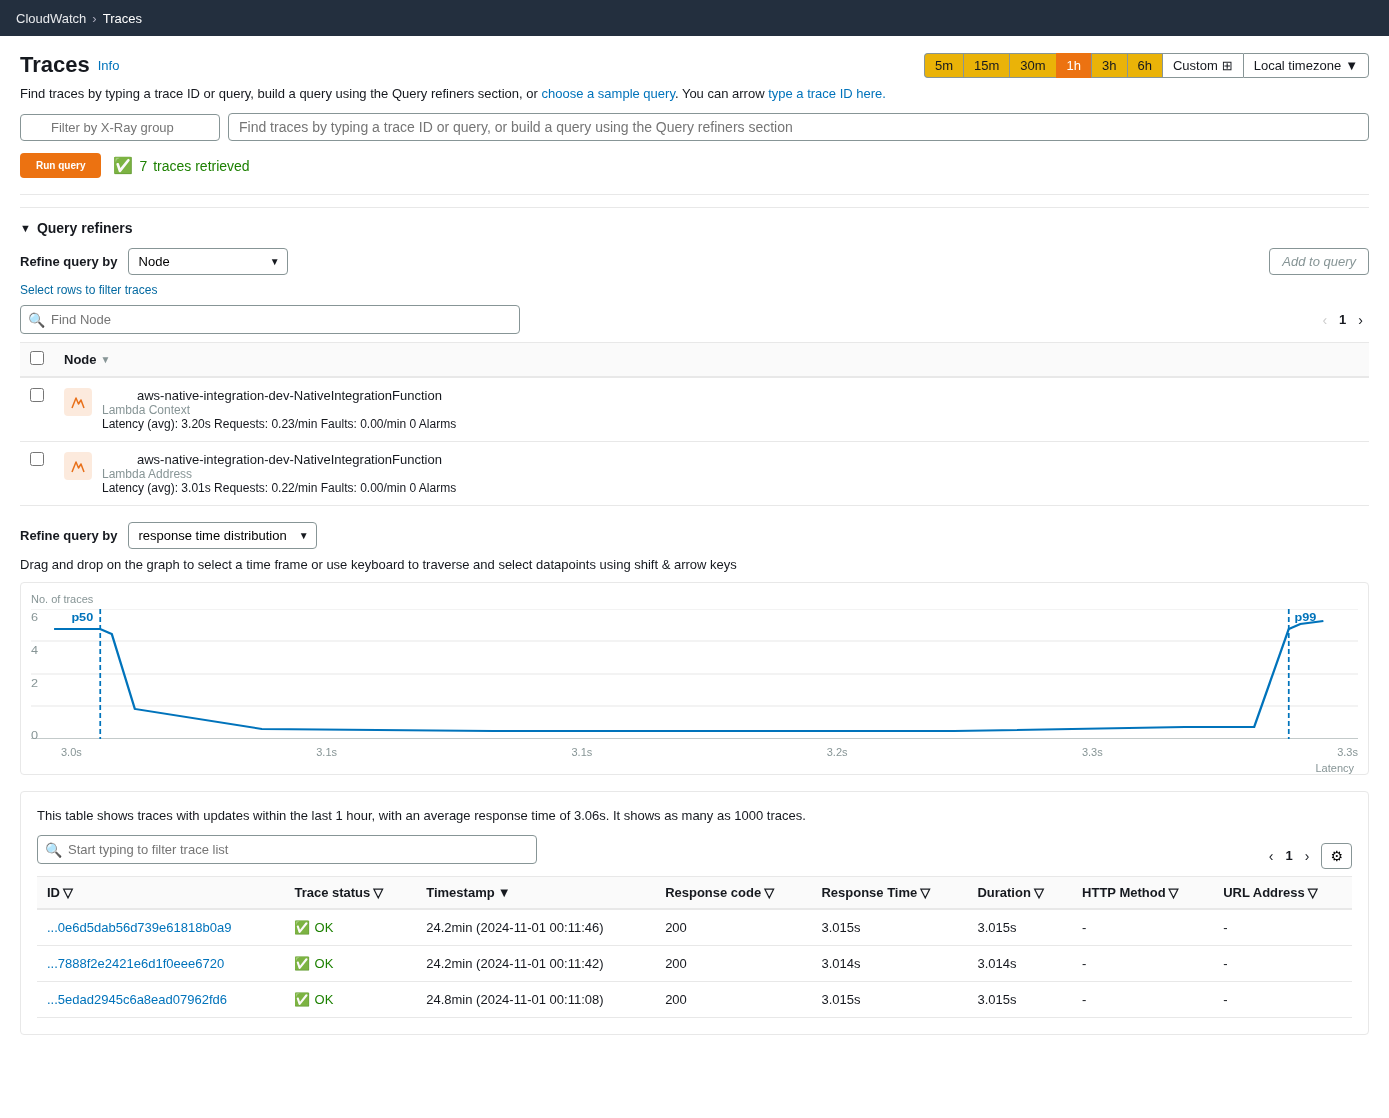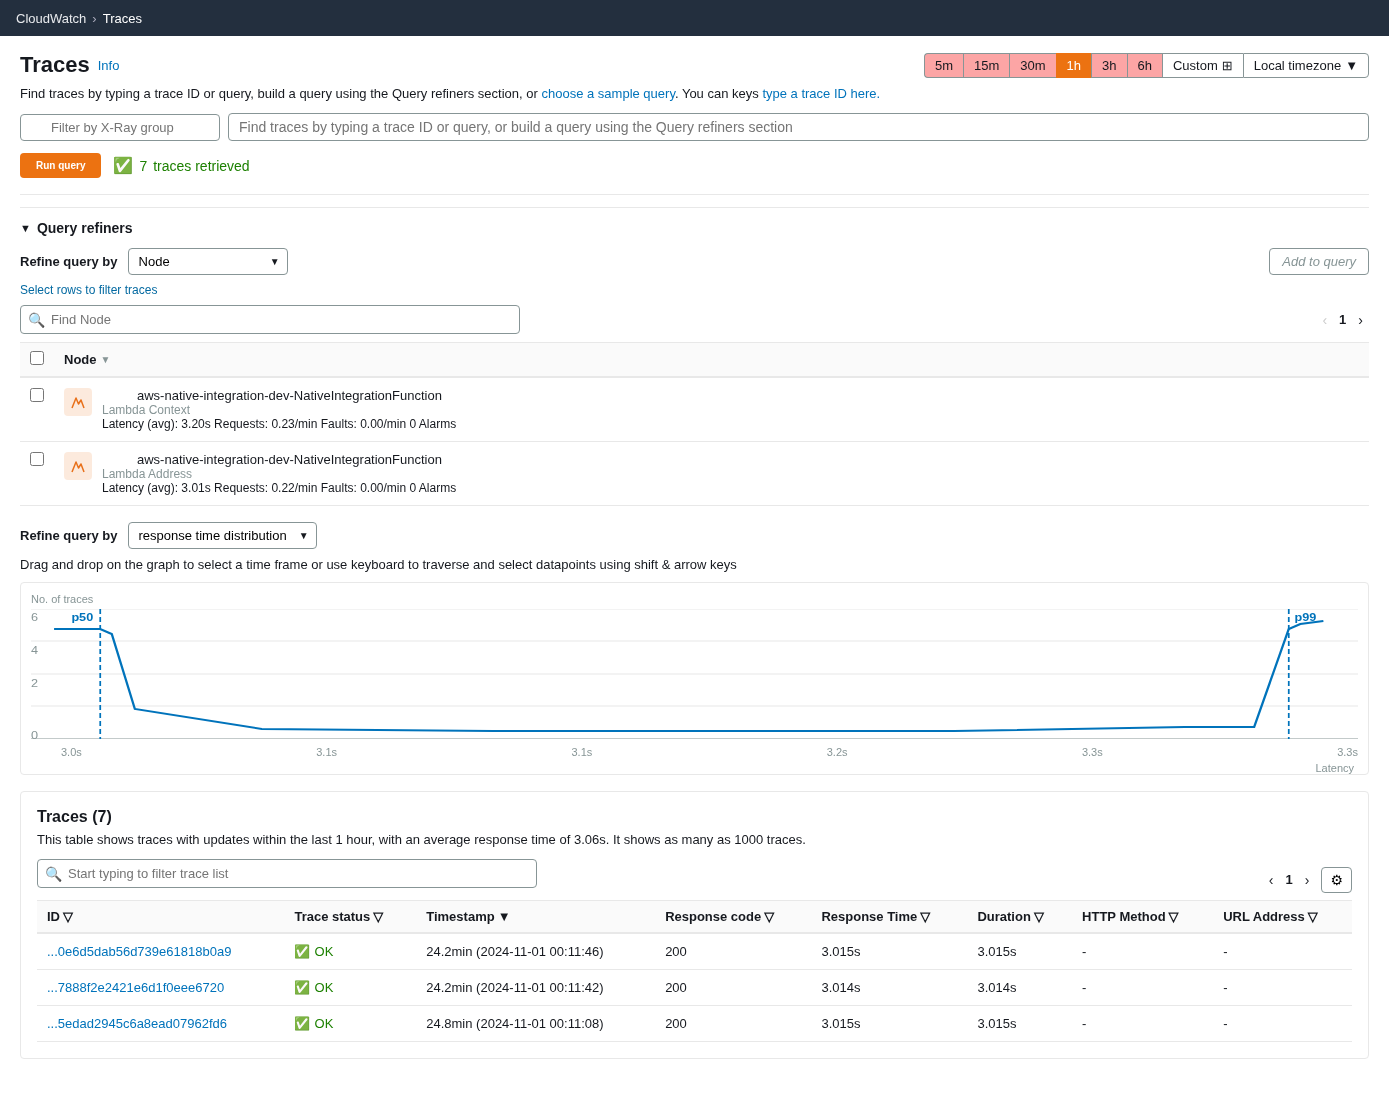--- a/index.html
+++ b/index.html
@@ -11,21 +11,21 @@
     .top-nav .current { color: #fff; }
     
     .page-content { background: #fff; margin: 0; padding: 16px 20px; min-height: calc(1118px - 36px); }
     
     .page-header { display: flex; align-items: center; justify-content: space-between; margin-bottom: 8px; }
     .page-title-area { display: flex; align-items: center; gap: 8px; }
     .page-title { font-size: 22px; font-weight: 700; color: #16191f; }
     .info-link { color: #0073bb; font-size: 13px; text-decoration: none; }
     
     .time-selector { display: flex; align-items: center; gap: 0; }
-    .time-btn { border: 1px solid #879596; background: #fca5a5; padding: 4px 10px; cursor: pointer; font-size: 13px; color: #16191f; border-right: none; }
+    .time-btn { border: 1px solid #879596; background: #eab308; padding: 4px 10px; cursor: pointer; font-size: 13px; color: #16191f; border-right: none; }
     .time-btn:first-child { border-radius: 4px 0 0 4px; }
     .time-btn.active { background: #ec7211; color: #fff; border-color: #ec7211; z-index: 1; }
     .time-btn-custom { border: 1px solid #879596; background: #fff; padding: 4px 10px; cursor: pointer; font-size: 13px; color: #16191f; border-right: none; display: flex; align-items: center; gap: 4px; }
     .time-btn-tz { border: 1px solid #879596; background: #fff; padding: 4px 10px; cursor: pointer; font-size: 13px; color: #16191f; border-radius: 0 4px 4px 0; display: flex; align-items: center; gap: 4px; }
     
     .description-line { font-size: 13px; color: #16191f; margin-bottom: 12px; }
     .description-line a { color: #0073bb; text-decoration: none; }
     
     .filter-row { display: flex; gap: 8px; margin-bottom: 12px; }
     .filter-group-input { border: 1px solid #879596; border-radius: 4px; padding: 5px 10px 5px 30px; font-size: 13px; width: 200px; position: relative; }
@@ -131,21 +131,21 @@
         <span>⊞</span>
       </button>
       <button class="time-btn-tz">
         <span>Local timezone</span>
         <span>▼</span>
       </button>
     </div>
   </div>
 
   <div class="description-line">
-    <span>Find traces by typing a trace ID or query, build a query using the Query refiners section, or </span><a href="#">choose a sample query</a><span>. You can keys </span><a href="#">type a trace ID here.</a>
+    <span>Find traces by typing a trace ID or query, build a query using the Query refiners section, or </span><a href="#">choose a sample query</a><span>. You can arrow </span><a href="#">type a trace ID here.</a>
   </div>
 
   <div class="filter-row">
     <div class="filter-group-wrapper">
       <span class="search-icon-inline">🔍</span>
       <input class="filter-group-input" type="text" placeholder="Filter by X-Ray group" style="">
     </div>
     <input class="query-input" type="text" placeholder="Find traces by typing a trace ID or query, or build a query using the Query refiners section" style="">
   </div>
 
@@ -296,24 +296,20 @@
         <span>3.1s</span>
         <span>3.2s</span>
         <span>3.3s</span>
         <span>3.3s</span>
       </div>
       <div class="chart-x-axis-label">Latency</div>
     </div>
   </div>
 
   <div class="traces-section">
-    <div class="traces-section-title">
-      <span>Traces</span>
-      <span>(7)</span>
-    </div>
     <div class="traces-description">This table shows traces with updates within the last 1 hour, with an average response time of 3.06s. It shows as many as 1000 traces.</div>
 
     <div class="filter-trace-row">
       <div class="filter-trace-wrapper">
         <span class="search-icon-inline">🔍</span>
         <input class="filter-trace-input" type="text" placeholder="Start typing to filter trace list" style="">
       </div>
       <div class="traces-pagination">
         <button class="page-arrow">‹</button>
         <span class="page-num">1</span>

